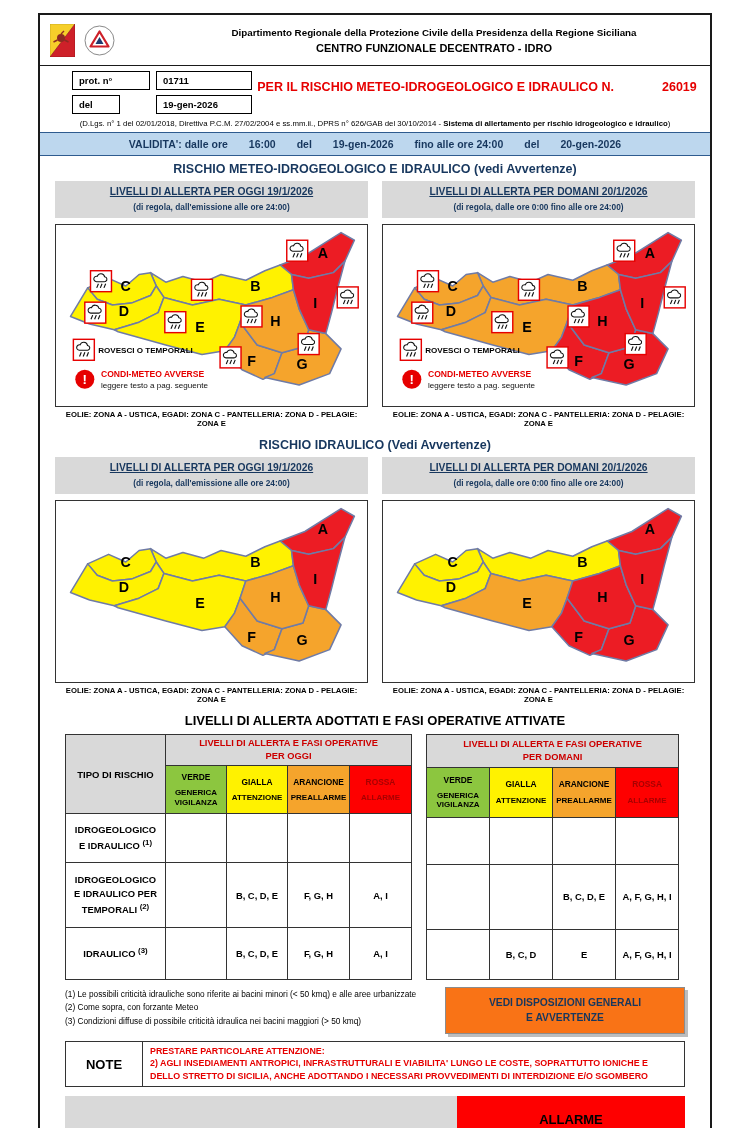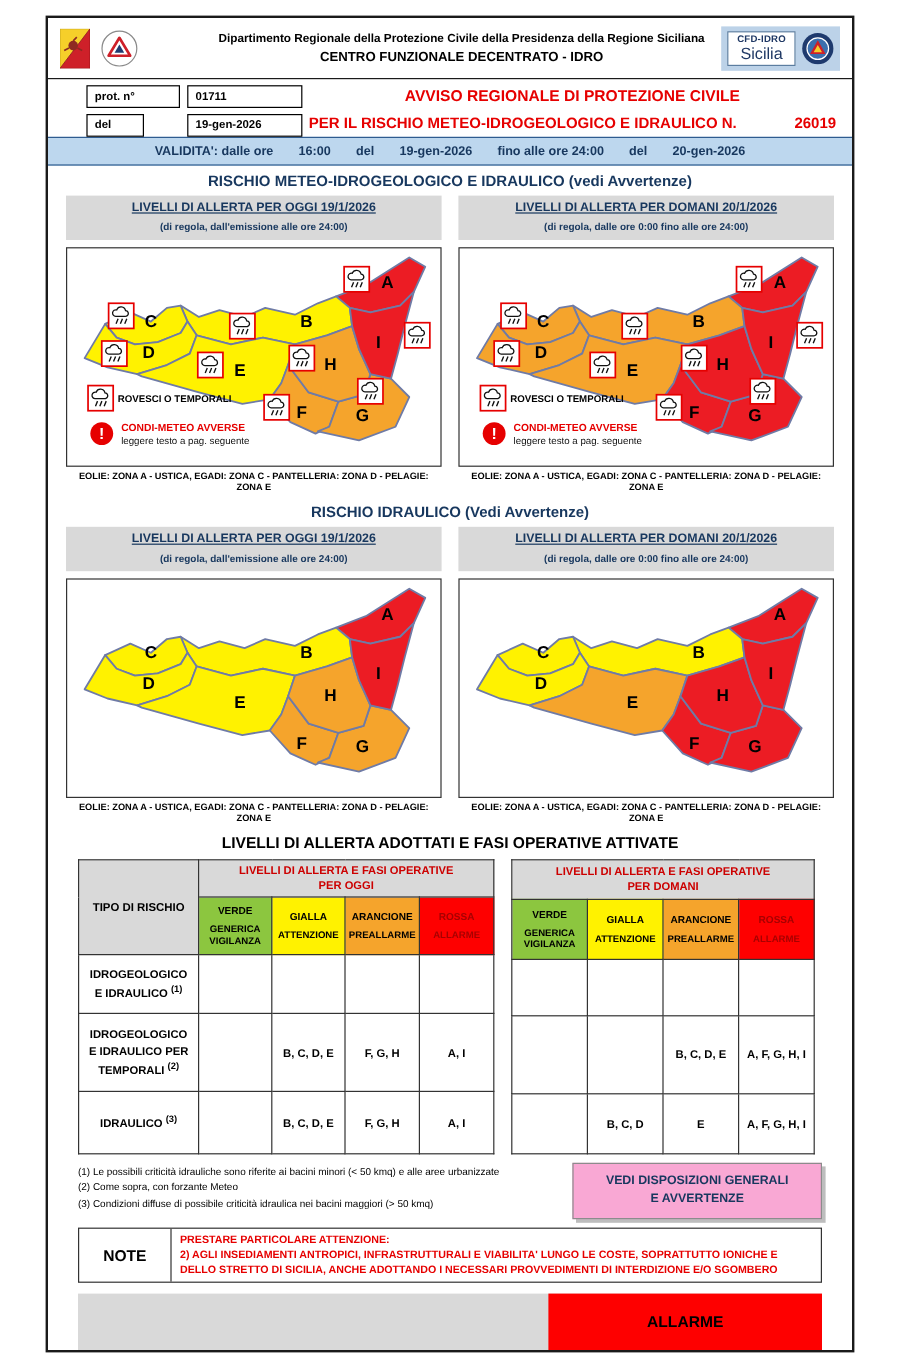--- a/index.html
+++ b/index.html
@@ -51,21 +51,21 @@
   .lvl{height:47px;font-size:8.4px;font-weight:bold;text-align:center;vertical-align:middle;line-height:1.2;}
   .lvl .ls{margin-top:6px;font-size:8px;}
   .txt-dark-red{color:#A80000;}
   td.cell{font-size:9.4px;font-weight:bold;text-align:center;}
   td.rl{font-size:9.4px;font-weight:bold;text-align:center;padding:2px 6px;line-height:1.5;}
   tr.hr1 td{height:44px;text-align:center;} tr.hr2 td{height:60px;} tr.hr3 td{height:47px;}
 
   
   .foot-row{display:flex;margin:7px 25px 0;gap:12px;align-items:flex-start;}
   .footnotes{flex:1;font-size:8.3px;line-height:1.6;padding-top:1px;}
-  .disp-btn{width:198px;border:1px solid #8c8c8c;box-shadow:3px 3px 0 #bdbdbd;color:#17375E;font-weight:bold;font-size:10.3px;text-align:center;padding:7px 4px;background:#f9a8d4;line-height:1.5;cursor:pointer;}
+  .disp-btn{width:198px;border:1px solid #8c8c8c;box-shadow:3px 3px 0 #bdbdbd;color:#17375E;font-weight:bold;font-size:10.3px;text-align:center;padding:7px 20px;background:#f97316;line-height:1.5;cursor:pointer;}
 
   
   .note-box{display:flex;border:1.5px solid #333;margin:7px 25px 0;}
   .note-label{width:76px;display:flex;align-items:center;justify-content:center;font-weight:bold;font-size:13px;border-right:1.5px solid #333;}
   .note-body{flex:1;color:#E60000;font-weight:bold;font-size:8.9px;line-height:1.4;padding:3px 7px 4px;}
 
   
   .phases{display:flex;background:#D9D9D9;margin:9px 25px 0;height:47px;}
   .ph-label{width:215px;font-weight:bold;font-size:11px;display:flex;flex-direction:column;justify-content:center;padding-left:12px;gap:3px;}
   .ph-mid{flex:1;display:flex;flex-direction:column;justify-content:space-around;padding:5px 0;}
@@ -87,48 +87,38 @@
       <svg width="31" height="31" viewBox="0 0 31 31">
         <circle cx="15.5" cy="15.5" r="14.5" fill="#fff" stroke="#8a8a8a" stroke-width="1"></circle>
         <path d="M15.5 6.5 L24.5 21.5 L6.5 21.5 Z" fill="none" stroke="#CE2029" stroke-width="2.2" stroke-linejoin="round"></path>
         <path d="M15.5 12 L19.5 19 L11.5 19 Z" fill="#1F3B70"></path>
       </svg>
     </div>
     <div class="hdr-center">
       <div class="dept1">Dipartimento Regionale della Protezione Civile della Presidenza della Regione Siciliana</div>
       <div class="dept2">CENTRO FUNZIONALE DECENTRATO - IDRO</div>
     </div>
-    <div class="badge">
-      <div class="badge-inner">
-        <div class="badge-l1">CFD-IDRO</div>
-        <div class="badge-l2">Sicilia</div>
-      </div>
-      <svg width="27" height="27" viewBox="0 0 27 27">
-        <circle cx="13.5" cy="13.5" r="13" fill="#1E3A6E"></circle>
-        <circle cx="13.5" cy="13.5" r="9" fill="#3C6FAE" stroke="#fff" stroke-width="1"></circle>
-        <path d="M13.5 6.5 L20 18 L7 18 Z" fill="#CE2029"></path>
-        <path d="M13.5 10.5 L17 16.5 L10 16.5 Z" fill="#F6CF2A"></path>
-      </svg>
-    </div>
   </div>
 
   <div class="title-band">
     <div class="prot-grid">
       <div class="pbox">prot. n°</div>
       <div class="pbox">01711</div>
       <div class="pbox" style="width:34px">del</div>
       <div class="pbox">19-gen-2026</div>
     </div>
     <div class="titles">
-      <div class="t-l1">AVVISO REGIONALE DI PROTEZIONE CIVILE</div>
       <div class="t-l2">
         <span>PER IL RISCHIO METEO-IDROGEOLOGICO E IDRAULICO N.</span>
         <span>26019</span>
       </div>
     </div>
+  </div>
+  <div class="law">
+    <span>(D.Lgs. n° 1 del 02/01/2018, Direttiva P.C.M. 27/02/2004 e ss.mm.ii., DPRS n° 626/GAB del 30/10/2014 - </span><b>Sistema di allertamento per rischio idrogeologico e idraulico</b><span>)</span>
   </div>
 
   <div class="validity">
     <span>VALIDITA': dalle ore</span>
     <span>16:00</span>
     <span>del</span>
     <span>19-gen-2026</span>
     <span>fino alle ore 24:00</span>
     <span>del</span>
     <span>20-gen-2026</span>

